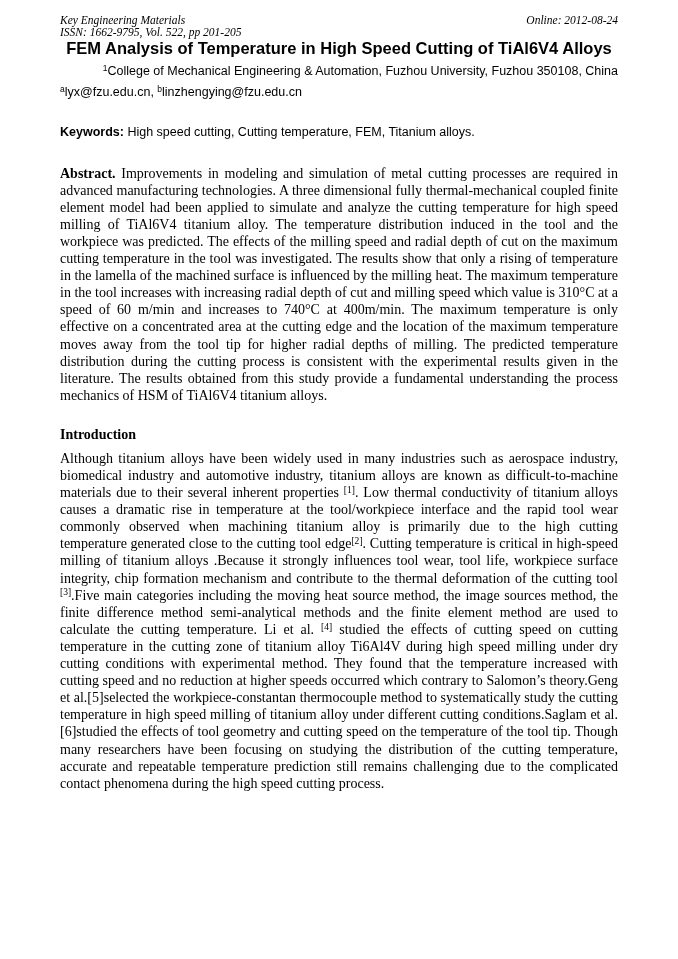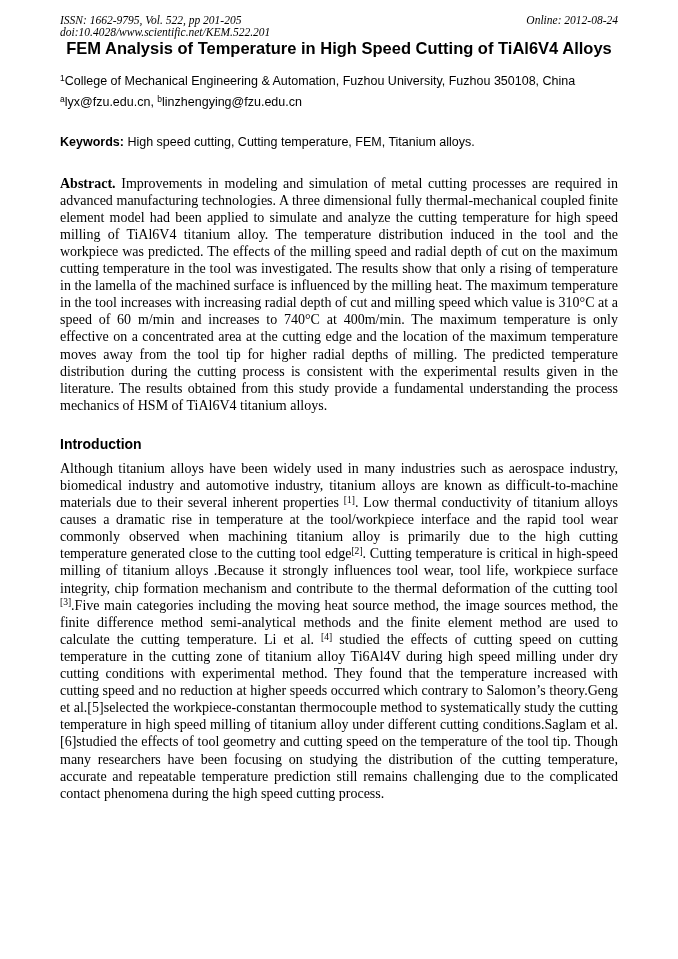--- a/index.html
+++ b/index.html
@@ -39,22 +39,22 @@
     line-height: 19px;
   }
   .authors {
     margin-top: 11px;
     text-align: center;
     font-family: "Liberation Sans", sans-serif;
     font-size: 14.5px;
     line-height: 17px;
   }
   .affiliation {
-    margin-top: 16px;
-    text-align: left;
+    margin-top: 6px;
+    text-align: right;
     font-family: "Liberation Sans", sans-serif;
     font-size: 12.5px;
     line-height: 15px;
   }
   .emails {
     margin-top: 6px;
     font-family: "Liberation Sans", sans-serif;
     font-size: 12.5px;
     line-height: 15px;
   }
@@ -75,38 +75,38 @@
   
   .bodytext {
     font-family: "Liberation Serif", serif;
     font-size: 14px;
     line-height: 17.1px;
     text-align: justify;
   }
   .abstract { margin-top: 25px; }
   .section-heading {
     margin-top: 22px;
-    font-family: Liberation Sans, sans-serif;
+    font-family: Liberation Serif, serif;
     font-weight: bold;
     font-size: 14px;
     line-height: 17px;
     text-align: left;
   }
   .intro-para { margin-top: 7px; }
   b { font-weight: bold; }
 </style>
 </head>
 <body>
 
 <div class="page">
 
   <div class="jheader">
     <div class="left">
+      <div>Key Engineering Materials</div>
       <div>ISSN: 1662-9795, Vol. 522, pp 201-205</div>
-      <div>doi:10.4028/www.scientific.net/KEM.522.201</div>
     </div>
     <div class="right">Online: 2012-08-24</div>
   </div>
 
   <div class="title">FEM Analysis of Temperature in High Speed Cutting of TiAl6V4 Alloys</div>
 
 
   <div class="affiliation"><sup>1</sup>College of Mechanical Engineering &amp; Automation, Fuzhou University, Fuzhou 350108, China</div>
 
   <div class="emails"><sup>a</sup>lyx@fzu.edu.cn, <sup>b</sup>linzhengying@fzu.edu.cn</div>

